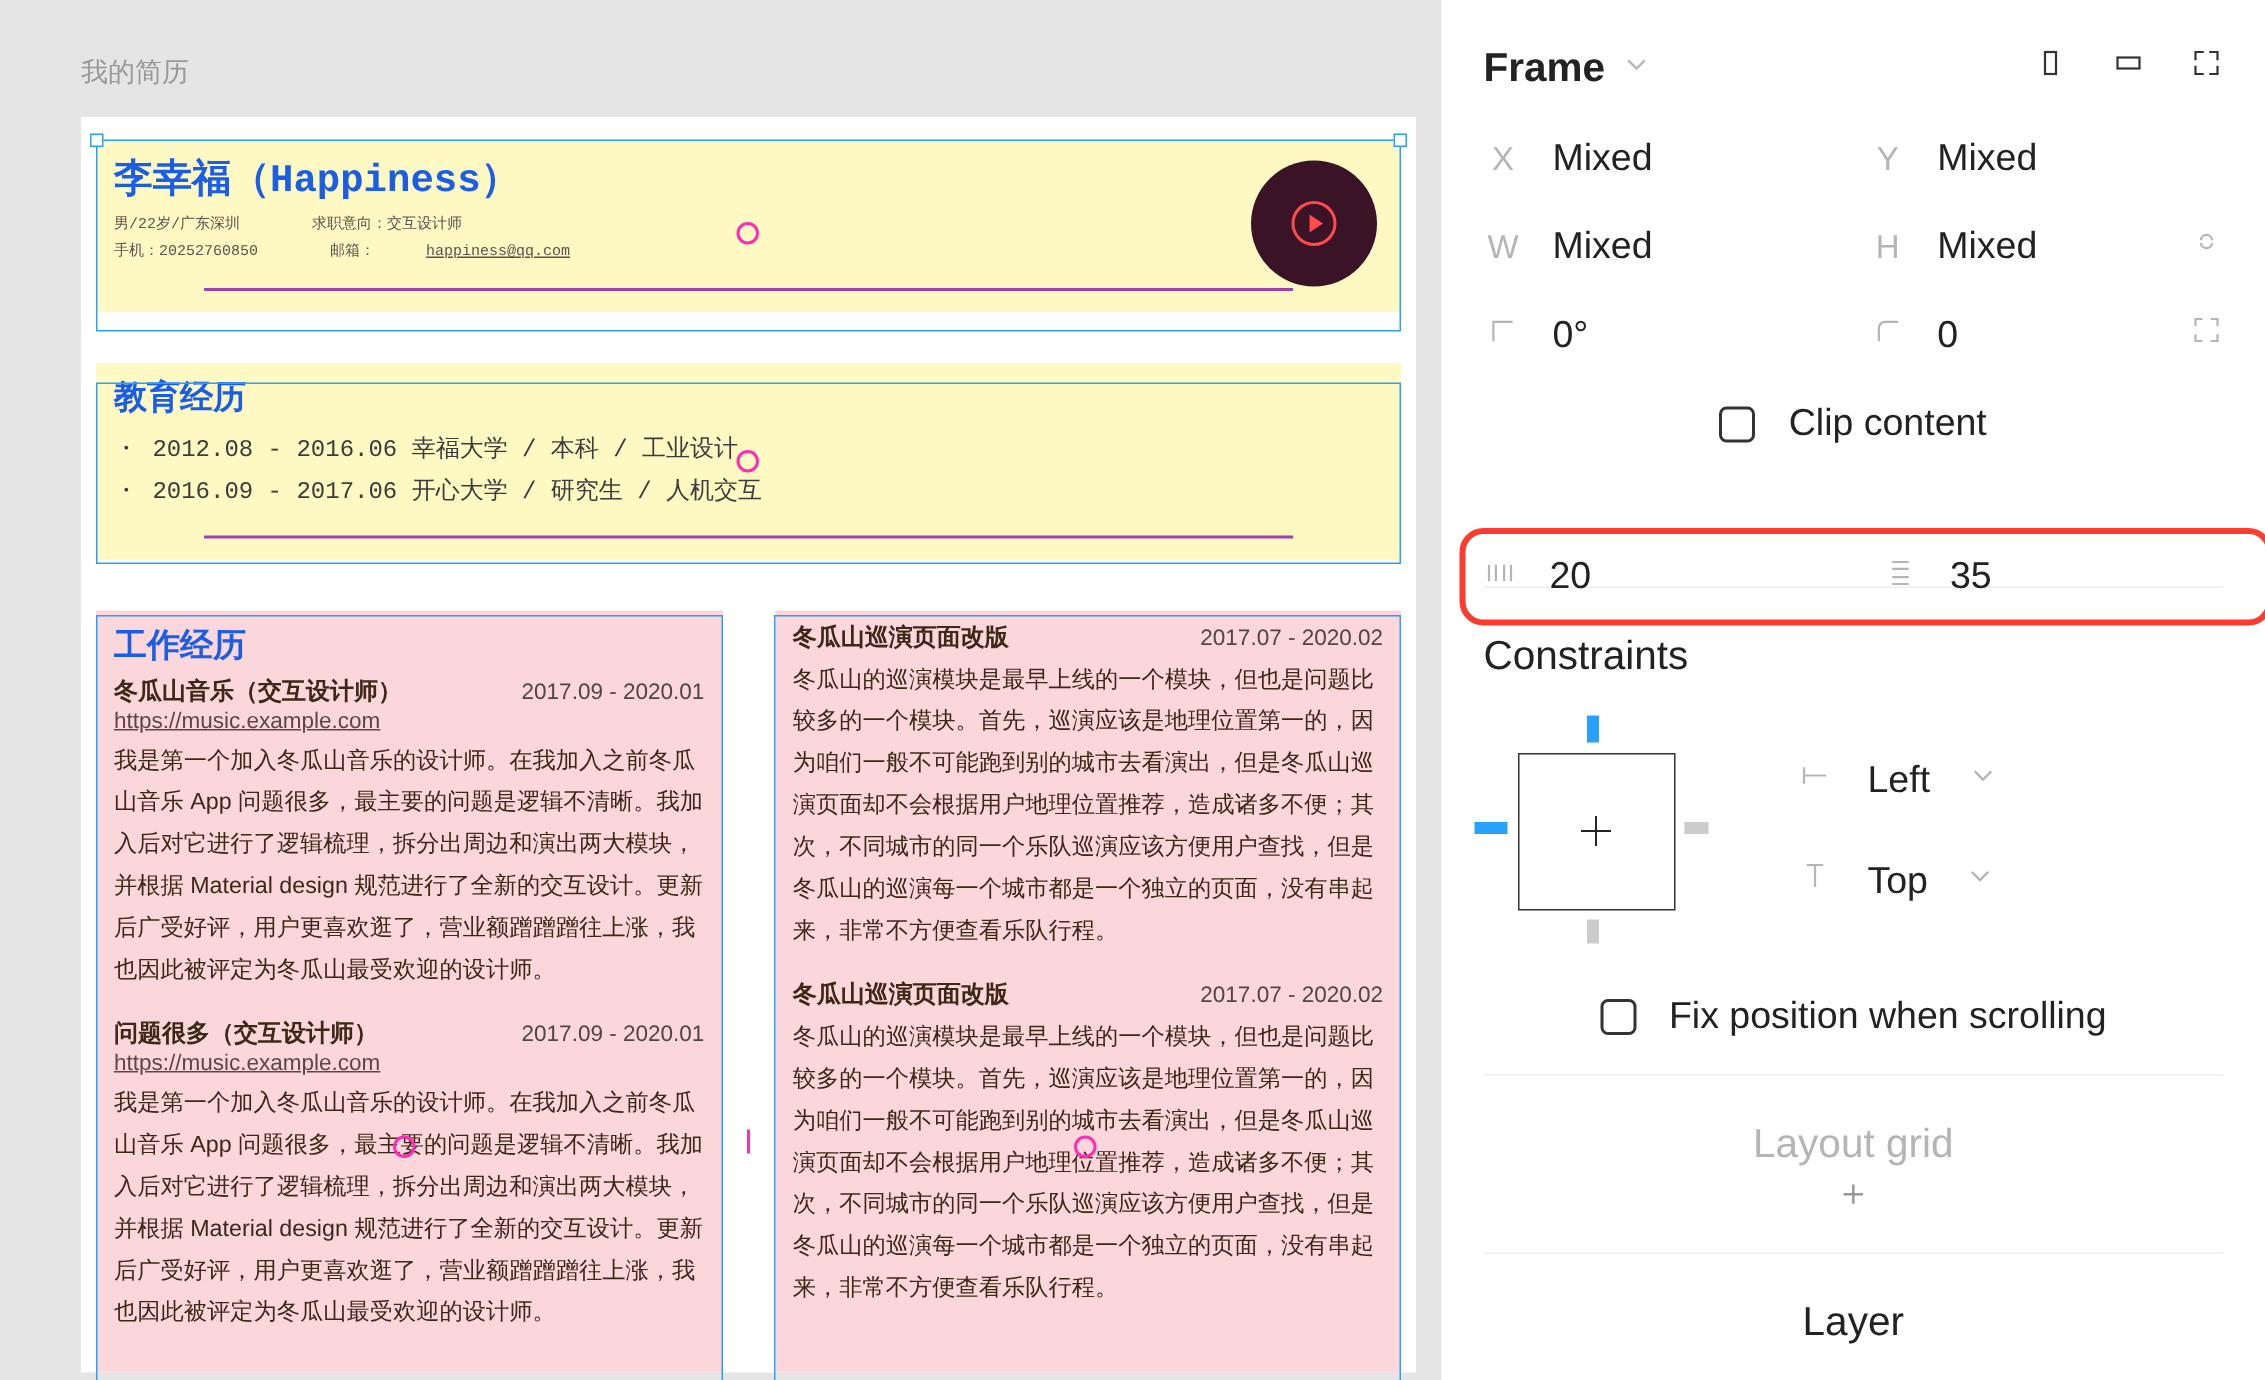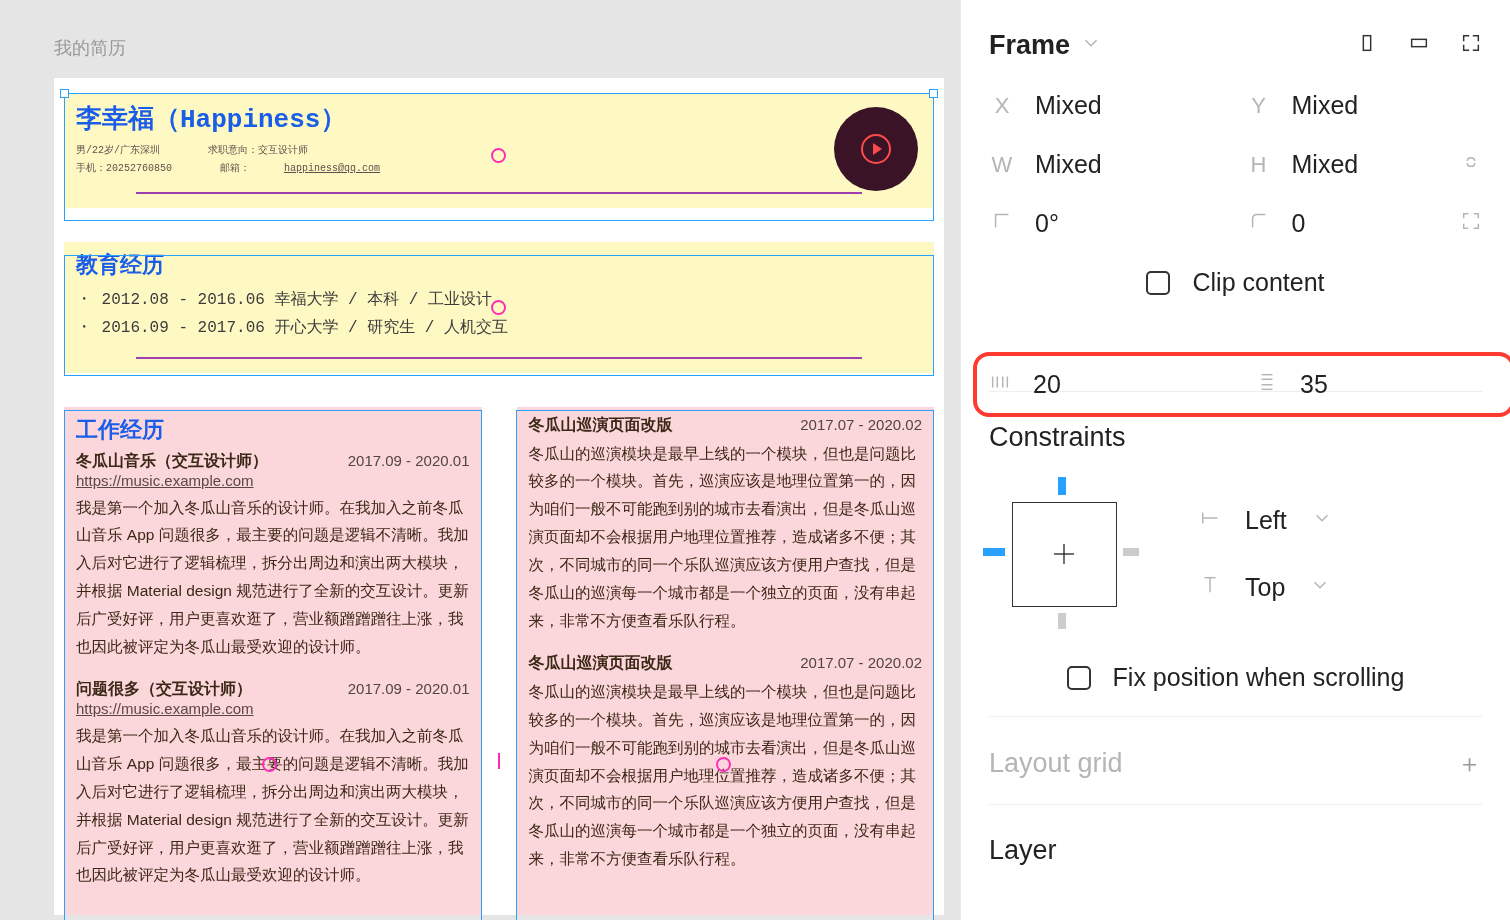--- a/index.html
+++ b/index.html
@@ -234,21 +234,21 @@
       margin-top: 6px;
     }
     .constraint-right { display:flex; flex-direction:column; gap:38px; }
     .dd-row { display:flex; align-items:center; gap:24px; font-size:25px; }
     .chev { color:#999; }
     .plus-big { color:#999; font-size:25px; font-weight:400; }
     .section-title-small {
       font-weight:400; font-size:27px;
     }
     .layout-grid-row, .layer-row {
-      display:flex; justify-content:space-between; align-items:center;
+      display:flex; justify-content:space-between; align-items:center;flex-direction:column;
     }
     .stick {
       position:absolute; background:#28a0ff;
     }
     .c-outer { position:relative; width:150px; height:150px; display:flex; align-items:center; justify-content:center; }
   </style>
 </head>
 <body>
 
 <div class="canvas">

